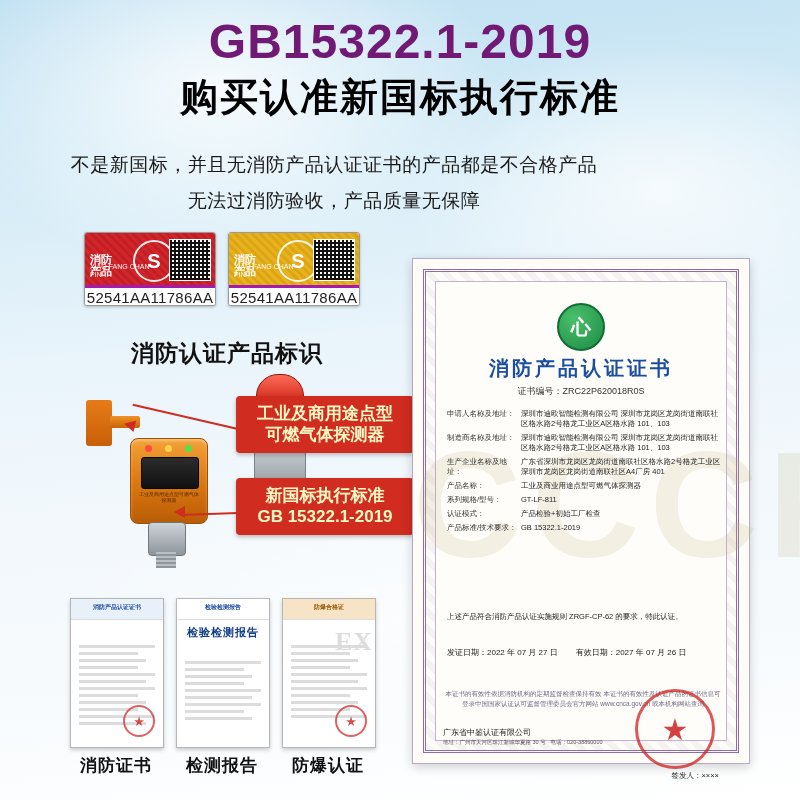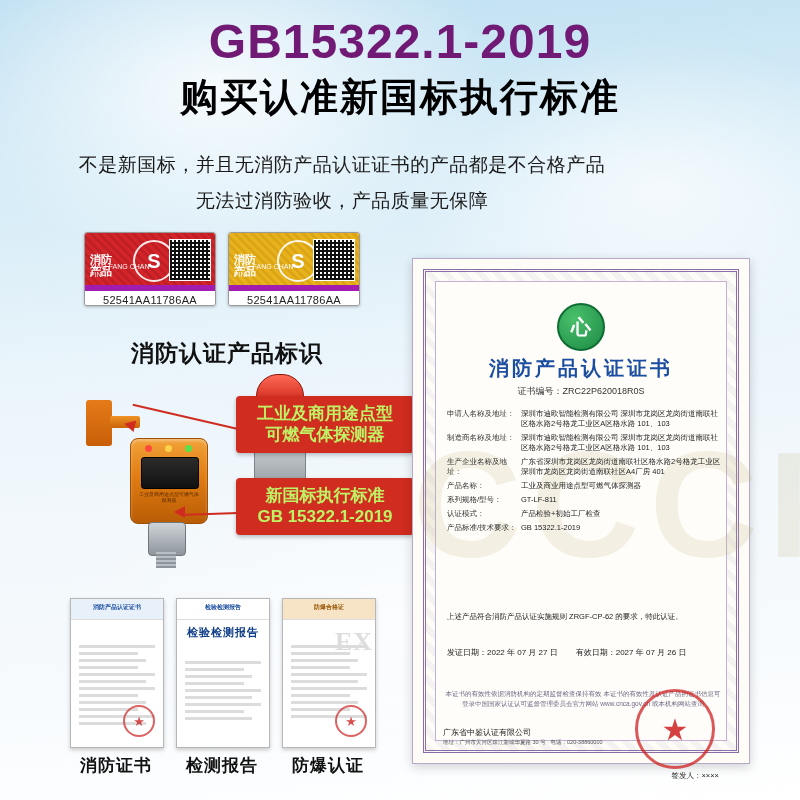--- a/index.html
+++ b/index.html
@@ -17,21 +17,21 @@
 
   .headline{
     position:absolute;top:14px;left:0;width:800px;text-align:center;
     font-size:48px;font-weight:bold;color:#701a75;letter-spacing:1px;
   }
   .subhead{
     position:absolute;top:72px;left:0;width:800px;text-align:center;
     font-size:38px;font-weight:bold;color:#000000;letter-spacing:2px;
   }
   .desc1,.desc2{
-    position:absolute;left:12px;width:660px;text-align:center;
+    position:absolute;left:4px;width:660px;text-align:center;
     font-size:19px;color:#1a1a1a;letter-spacing:.5px;
   }
   .desc1{top:152px;}
   .desc2{top:188px;}
 
   
   .labels{position:absolute;left:82px;top:232px;width:290px;height:90px;}
   .label{
     position:absolute;top:0;width:130px;height:72px;border-radius:3px;
     border:1px solid #9a9a9a;background:#fff;overflow:hidden;
@@ -50,31 +50,31 @@
     display:flex;align-items:center;justify-content:center;
   }
   .lab-qr{
     position:absolute;right:4px;top:6px;width:40px;height:40px;background:#fff;
     background-image:
       repeating-linear-gradient(90deg,#111 0 2px,transparent 2px 4px),
       repeating-linear-gradient(0deg,#111 0 2px,transparent 2px 4px);
     background-size:4px 4px;border:1px solid #fff;
   }
   .lab-code{
-    height:19px;line-height:19px;text-align:center;font-size:11px;color:#222;background:#fff;
-    border-top:6px solid #a21caf;letter-spacing:.3px;
+    height:19px;line-height:19px;text-align:center;font-size:15px;color:#222;background:#fff;
+    border-top:3px solid #a21caf;letter-spacing:.3px;
   }
   .labels-caption{
     position:absolute;left:82px;top:338px;width:290px;text-align:center;
     font-size:23px;font-weight:bold;color:#111;letter-spacing:1px;
   }
 
   
   .callout{
-    position:absolute;background:#d02c20;color:#bef264;border-radius:4px;
+    position:absolute;background:#d02c20;color:#fef9c3;border-radius:4px;
     text-align:center;font-weight:bold;line-height:1.25;
     box-shadow:0 2px 4px rgba(0,0,0,.25);
   }
   .callout1{left:236px;top:396px;width:166px;padding:7px 6px;font-size:17px;}
   .callout2{left:236px;top:478px;width:166px;padding:7px 6px;font-size:17px;}
   .arrow{position:absolute;height:0;border-top:2px solid #d02c20;}
   .arrow.a1{left:130px;top:428px;width:108px;transform:rotate(13deg);transform-origin:right center;}
   .arrow.a2{left:180px;top:512px;width:58px;transform:rotate(-2deg);transform-origin:right center;}
   .arrowhead{position:absolute;width:0;height:0;border-top:6px solid transparent;border-bottom:6px solid transparent;border-right:11px solid #d02c20;}
   .ah1{left:124px;top:419px;transform:rotate(13deg);}

